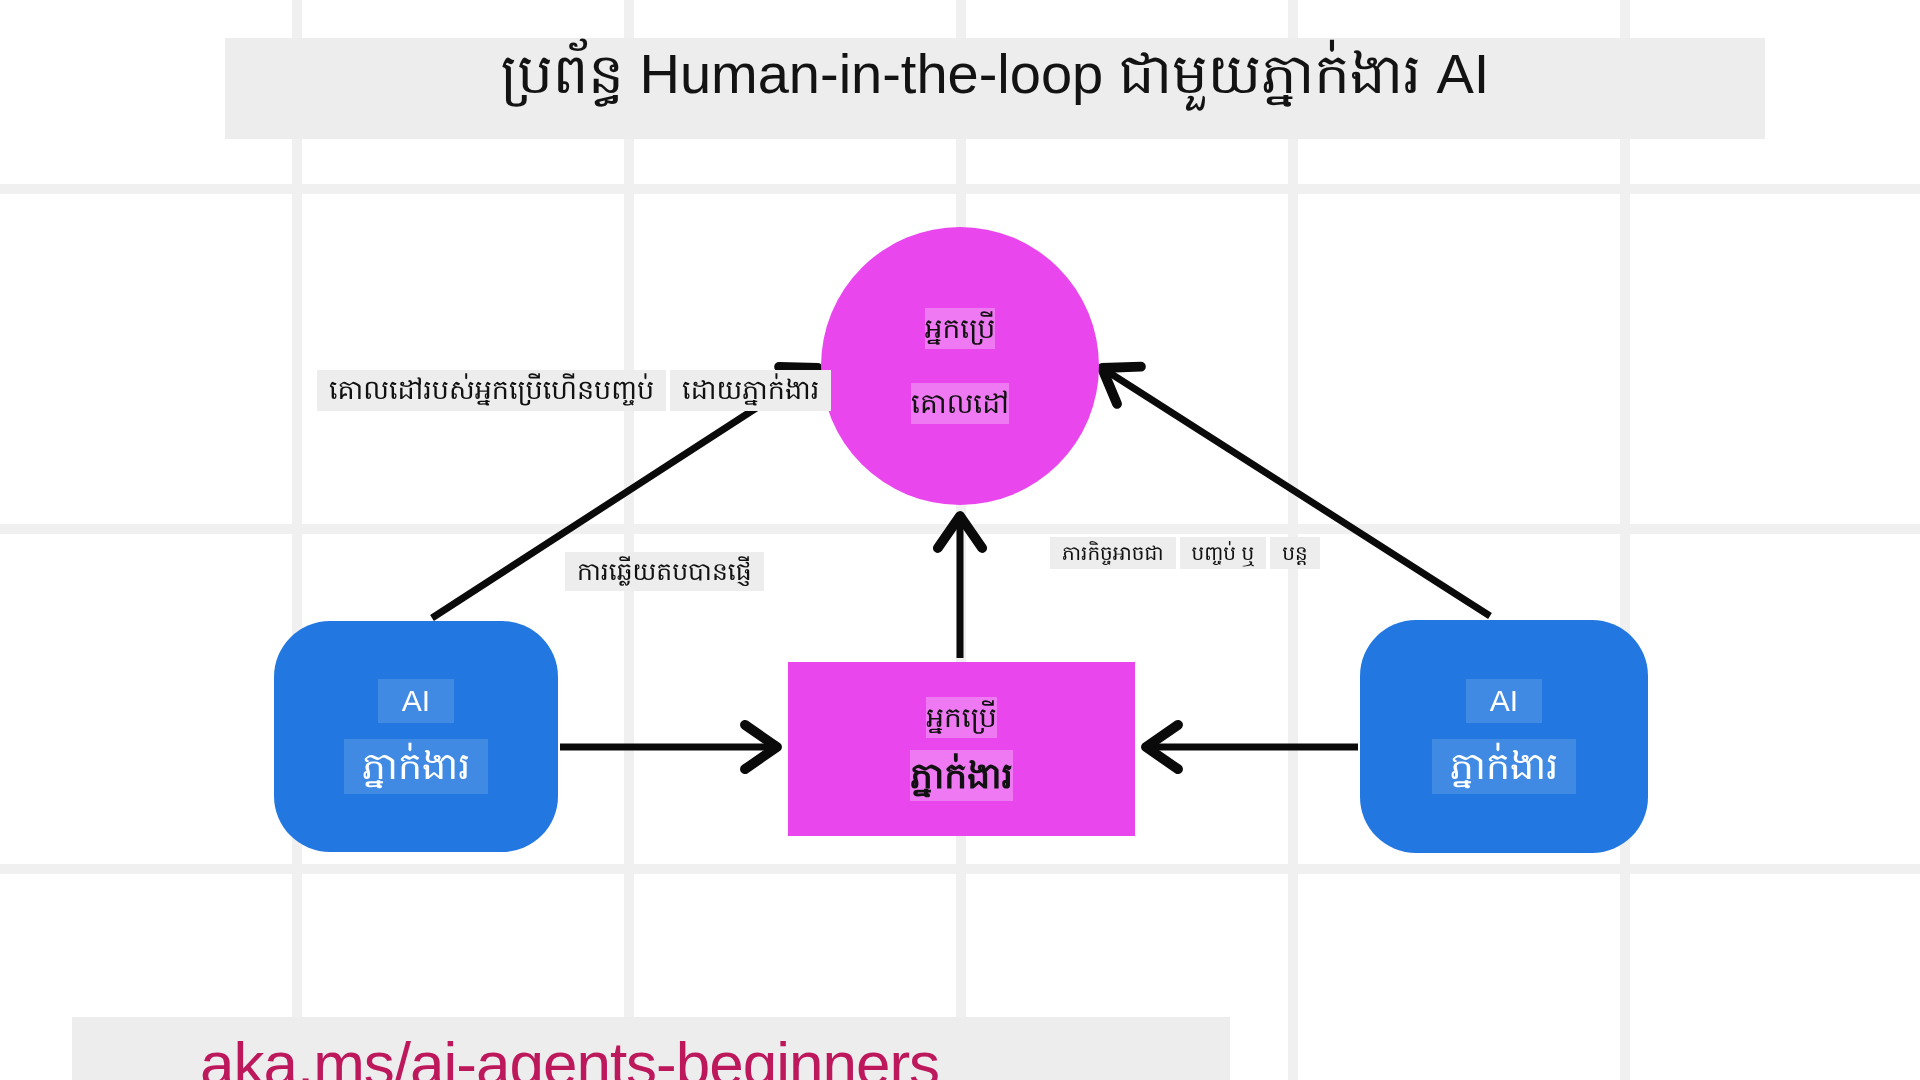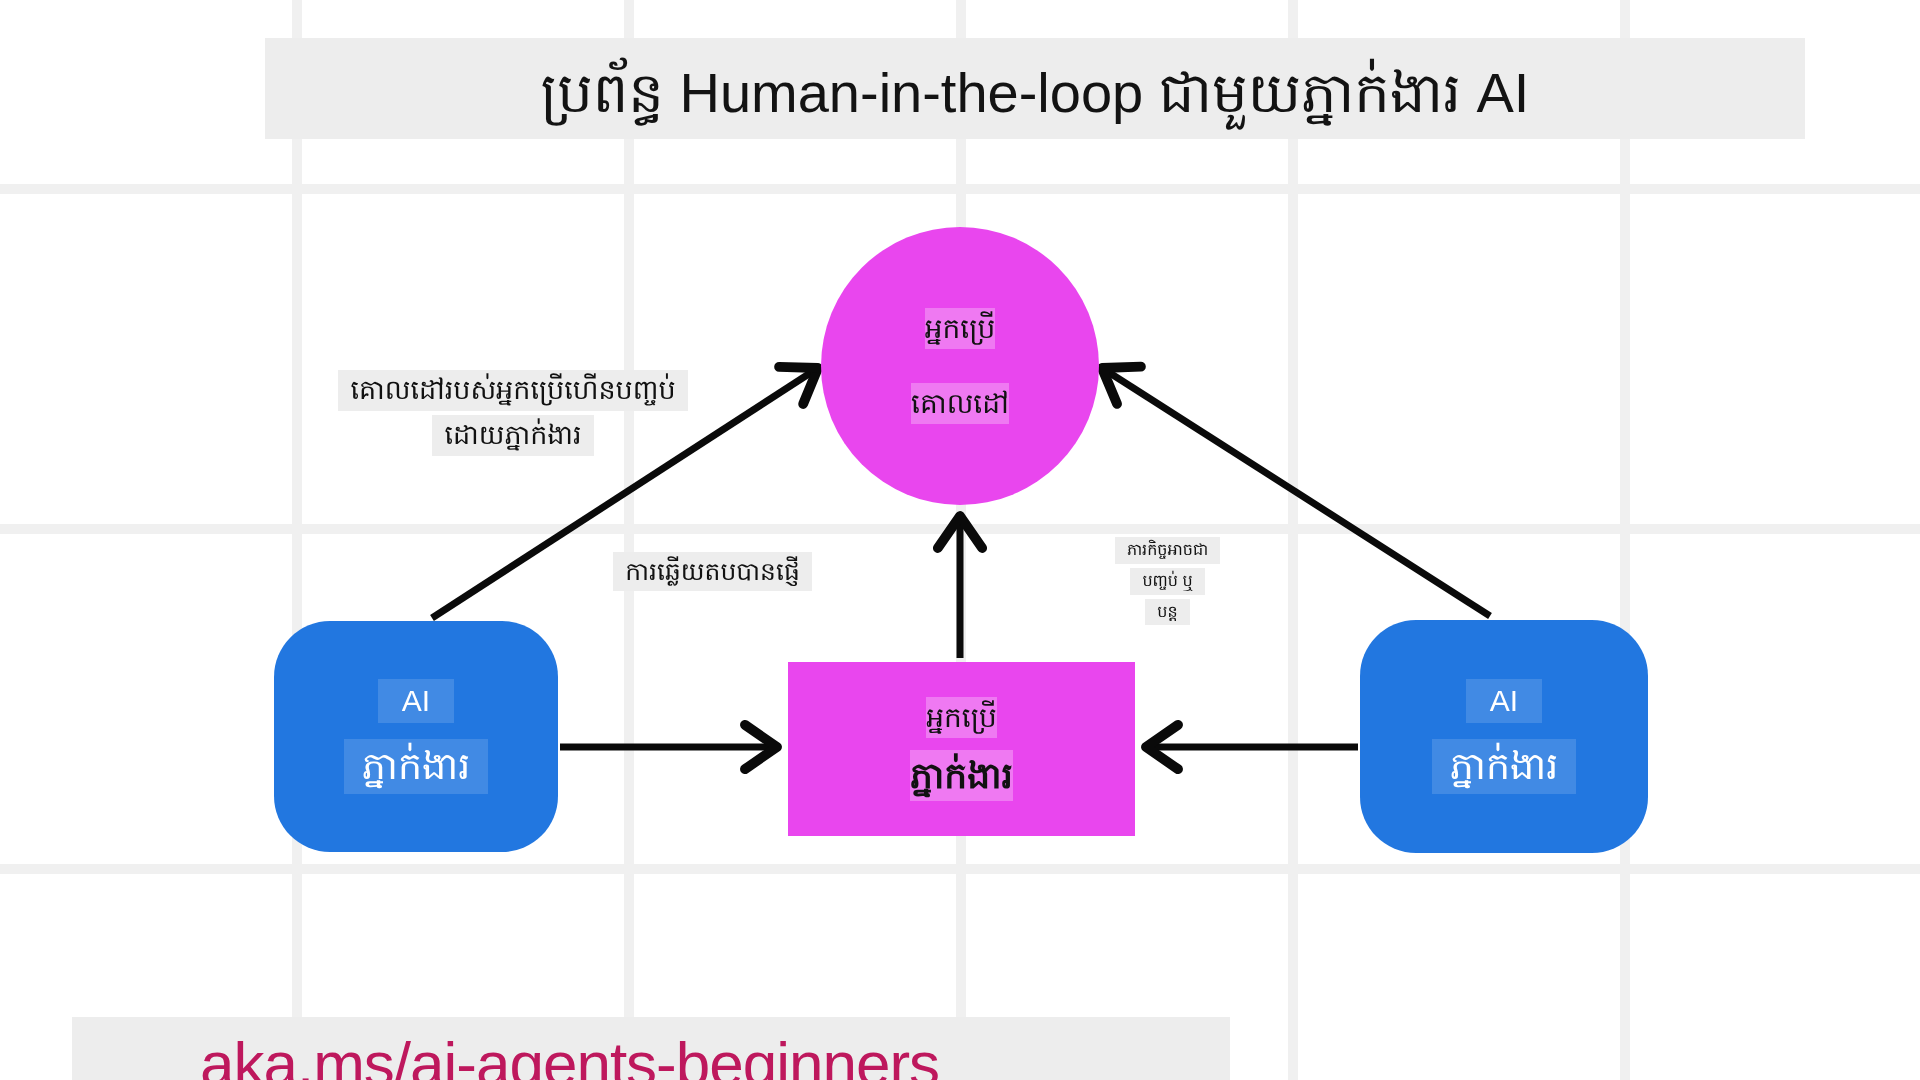--- a/index.html
+++ b/index.html
@@ -15,24 +15,23 @@
     background-repeat:repeat,repeat;
     font-family:"Liberation Sans","DejaVu Sans",sans-serif;
     color:#131313;
   }
   .abs{position:absolute;}
 
   
   .title-bar{
     left:225px;top:38px;width:1540px;height:101px;
     background:#ededed;
-    display:flex;align-items:flex-end;justify-content:center;
+    display:flex;align-items:flex-start;justify-content:center;
     font-size:56px;font-weight:400;white-space:nowrap;
     color:#131313;
-    margin-left:40px;
   }
 
   
   .url-bar{
     left:72px;top:985px;width:1158px;height:92px;
     background:#ededed;
     display:flex;align-items:center;
     padding-left:128px;box-sizing:border-box;
     font-size:62px;letter-spacing:-1px;color:#be185d;margin-top:32px;
   }
@@ -62,27 +61,27 @@
     padding:4px 24px;line-height:1.2;text-align:right;
   }
   .agent-box .agent-line{
     color:#fff;font-size:38px;background:rgba(255,255,255,0.14);
     padding:4px 18px;line-height:1.25;white-space:nowrap;
   }
   .agent-left{left:274px;top:621px;}
   .agent-right{left:1360px;top:620px;width:288px;height:233px;}
 
   
-  .edge-label{display:flex;flex-direction:column;align-items:center;gap:4px;}
+  .edge-label{display:flex;align-items:center;gap:4px;}
   .edge-label span{
     background:#ededed;color:#111;padding:3px 12px;line-height:1.3;white-space:nowrap;
   }
   .label-left{left:317px;top:370px;width:392px;font-size:27px;}
   .label-middle{left:565px;top:552px;width:295px;font-size:25px;}
-  .label-right{left:1050px;top:537px;width:235px;font-size:16px;}
+  .label-right{left:1050px;top:537px;width:235px;font-size:20px;}
 
   svg.arrows{left:0;top:0;width:1920px;height:1080px;pointer-events:none;}
 </style>
 </head>
 <body>
 
 <div class="abs title-bar">
   <span>ប្រព័ន្ធ Human-in-the-loop ជាមួយភ្នាក់ងារ AI</span>
 </div>
 

